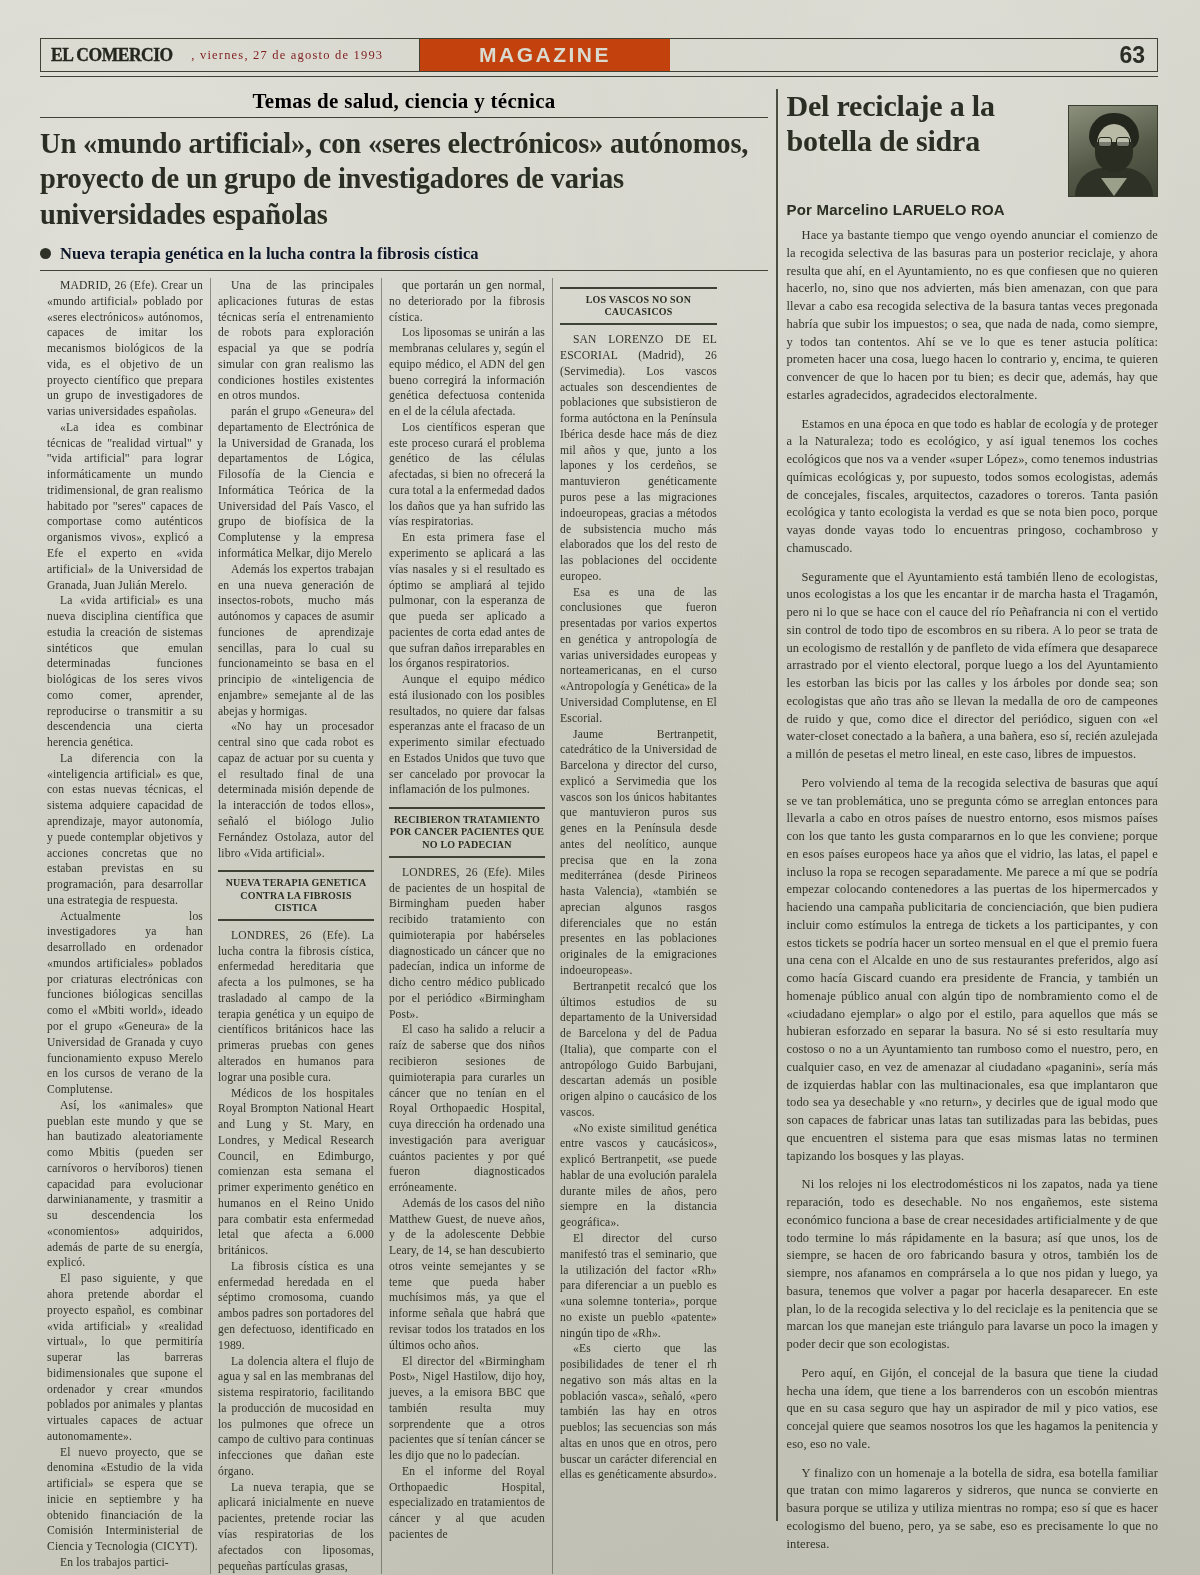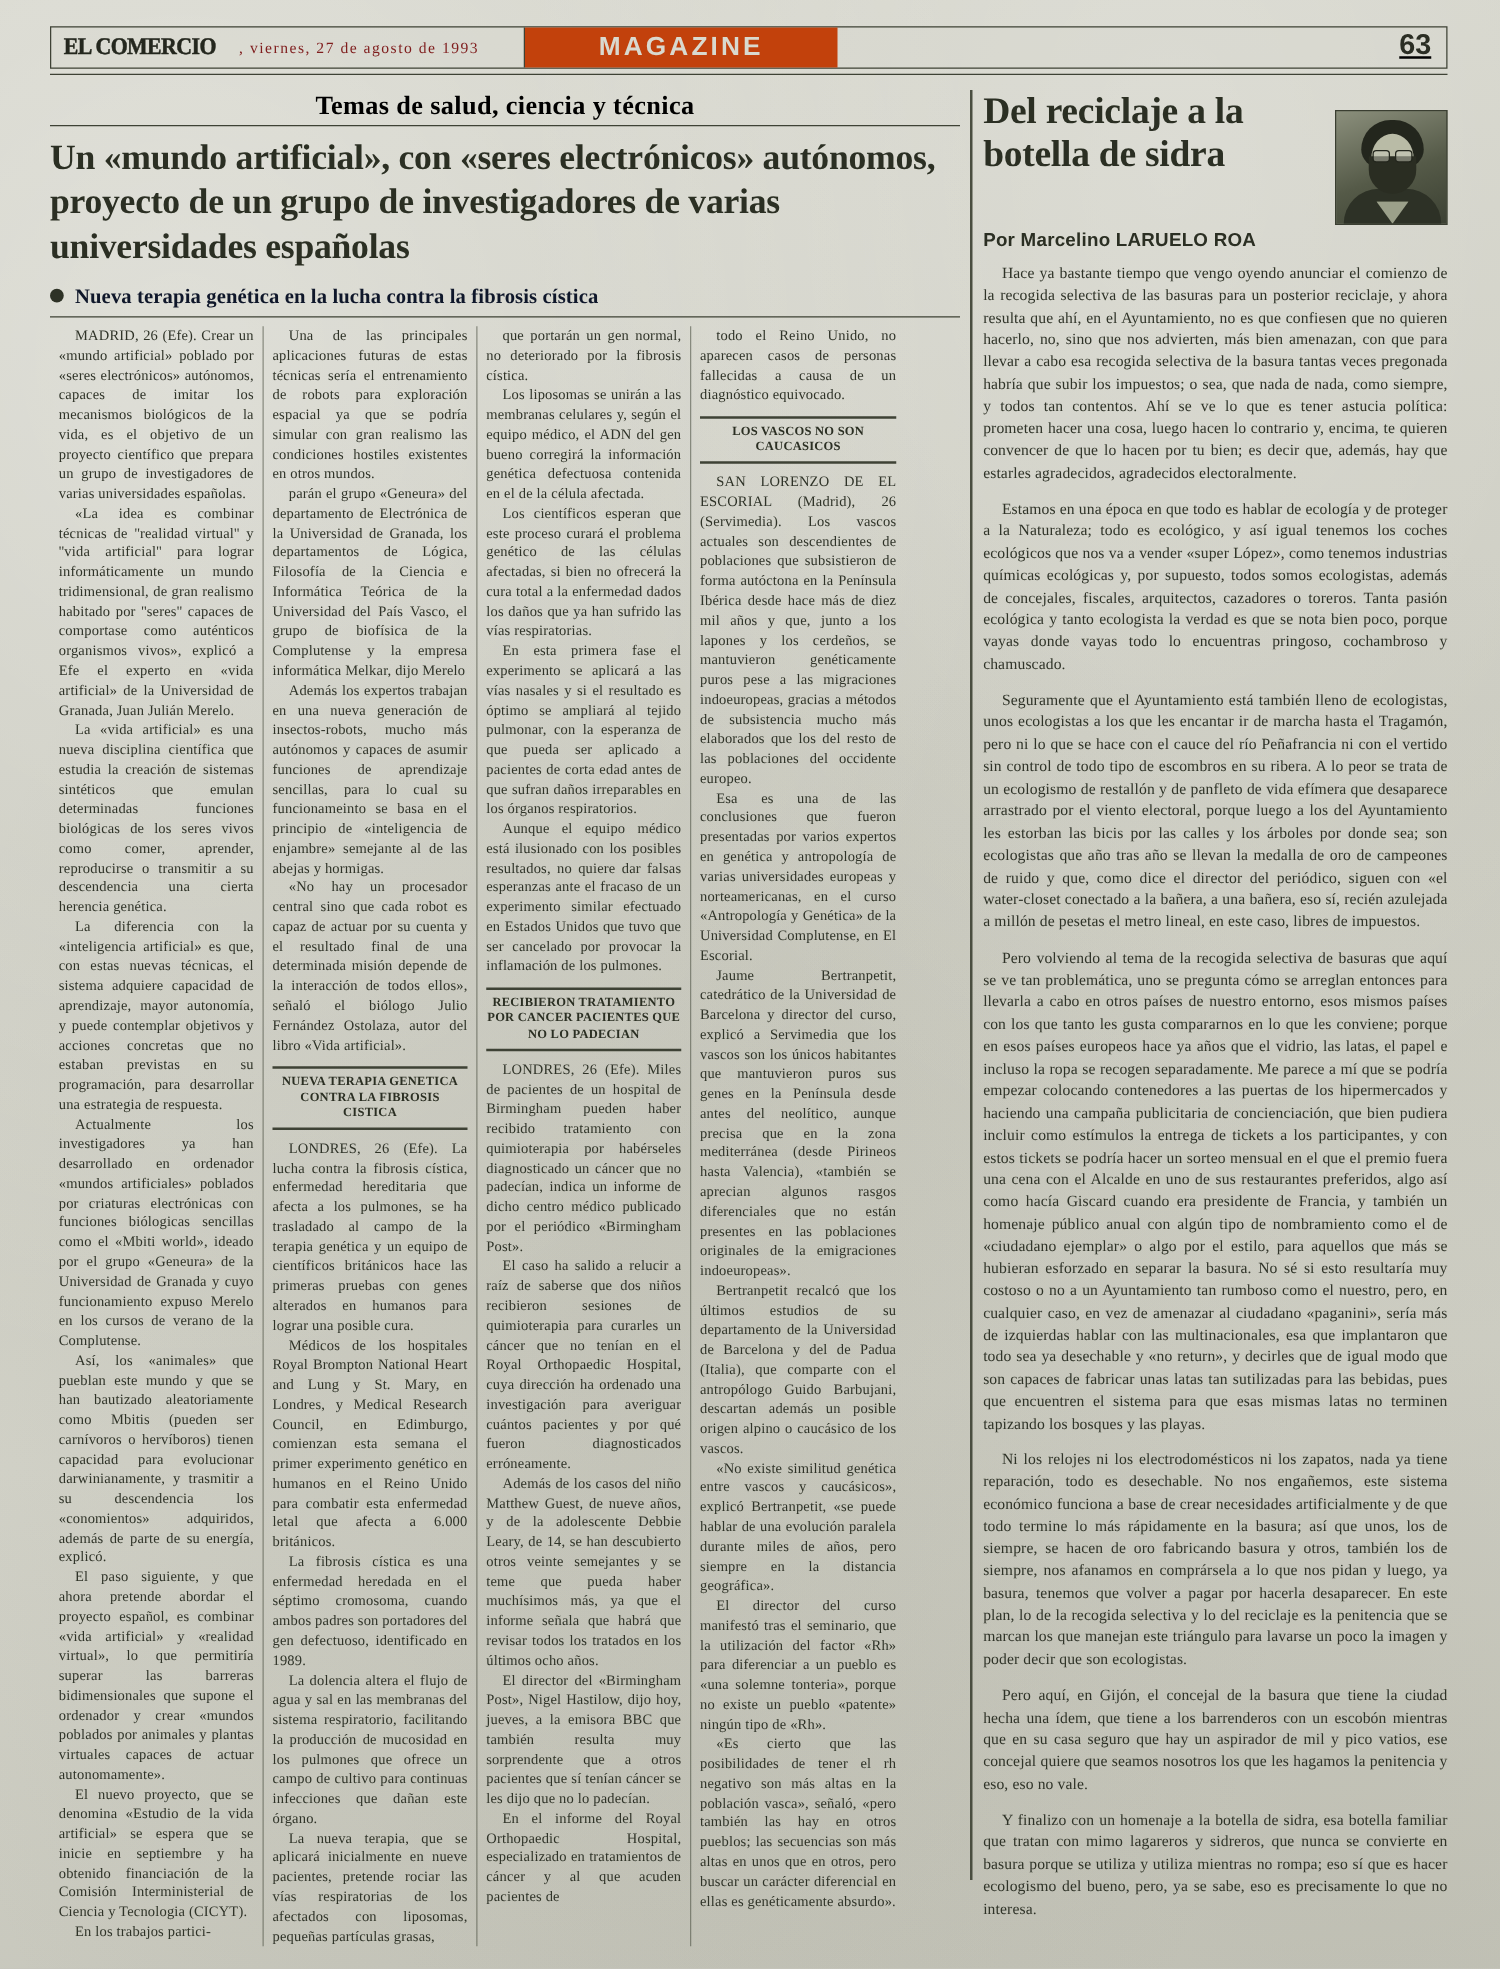--- a/index.html
+++ b/index.html
@@ -28,21 +28,21 @@
       radial-gradient(ellipse at 78% 8%, rgba(255,255,255,0.22), rgba(255,255,255,0) 40%),
       radial-gradient(ellipse at 40% 70%, rgba(140,140,125,0.18), rgba(255,255,255,0) 55%),
       radial-gradient(ellipse at 90% 92%, rgba(160,160,145,0.20), rgba(255,255,255,0) 50%),
       linear-gradient(175deg, #d5d5cb 0%, #cbcbc0 40%, #d2d2c8 70%, #c6c6bb 100%);
     pointer-events: none;
     z-index: 0;
   }
   .sheet {
     position: absolute;
     left: 40px;
-    top: 21px;
+    top: 38px;
     width: 1118px;
     height: 1490px;
     z-index: 1;
   }
 
   
   .masthead {
     position: relative;
     height: 34px;
     border: 1.5px solid #3e4235;
@@ -88,23 +88,23 @@
   .mast-band-label {
     font-family: "Liberation Sans", sans-serif;
     font-weight: bold;
     font-size: 21px;
     letter-spacing: 2.5px;
     color: #d9d9cf;
   }
   .mast-right {
     flex: 1 1 auto;
     display: flex;
+    align-items: center;
     justify-content: flex-end;
     padding-right: 12px;
-    text-decoration: underline;
   }
   .page-no {
     font-family: "Liberation Sans", sans-serif;
     font-weight: bold;
     font-size: 23px;
     color: #2b2e24;
   }
   .mast-rule {
     height: 3px;
     border-top: 1.5px solid #3e4235;
@@ -362,21 +362,20 @@
               <p>En esta primera fase el experimento se aplicará a las vías nasales y si el resultado es óptimo se ampliará al tejido pulmonar, con la esperanza de que pueda ser aplicado a pacientes de corta edad antes de que sufran daños irreparables en los órganos respiratorios.</p>
               <p>Aunque el equipo médico está ilusionado con los posibles resultados, no quiere dar falsas esperanzas ante el fracaso de un experimento similar efectuado en Estados Unidos que tuvo que ser cancelado por provocar la inflamación de los pulmones.</p>
               <div class="secthead">RECIBIERON TRATAMIENTO POR CANCER PACIENTES QUE NO LO PADECIAN</div>
               <p>LONDRES, 26 (Efe). Miles de pacientes de un hospital de Birmingham pueden haber recibido tratamiento con quimioterapia por habérseles diagnosticado un cáncer que no padecían, indica un informe de dicho centro médico publicado por el periódico «Birmingham Post».</p>
               <p>El caso ha salido a relucir a raíz de saberse que dos niños recibieron sesiones de quimioterapia para curarles un cáncer que no tenían en el Royal Orthopaedic Hospital, cuya dirección ha ordenado una investigación para averiguar cuántos pacientes y por qué fueron diagnosticados erróneamente.</p>
               <p>Además de los casos del niño Matthew Guest, de nueve años, y de la adolescente Debbie Leary, de 14, se han descubierto otros veinte semejantes y se teme que pueda haber muchísimos más, ya que el informe señala que habrá que revisar todos los tratados en los últimos ocho años.</p>
               <p>El director del «Birmingham Post», Nigel Hastilow, dijo hoy, jueves, a la emisora BBC que también resulta muy sorprendente que a otros pacientes que sí tenían cáncer se les dijo que no lo padecían.</p>
               <p>En el informe del Royal Orthopaedic Hospital, especializado en tratamientos de cáncer y al que acuden pacientes de</p>
             </div>
           <div class="col">
-              <p>todo el Reino Unido, no aparecen casos de personas fallecidas a causa de un diagnóstico equivocado.</p>
               <div class="secthead">LOS VASCOS NO SON CAUCASICOS</div>
               <p>SAN LORENZO DE EL ESCORIAL (Madrid), 26 (Servimedia). Los vascos actuales son descendientes de poblaciones que subsistieron de forma autóctona en la Península Ibérica desde hace más de diez mil años y que, junto a los lapones y los cerdeños, se mantuvieron genéticamente puros pese a las migraciones indoeuropeas, gracias a métodos de subsistencia mucho más elaborados que los del resto de las poblaciones del occidente europeo.</p>
               <p>Esa es una de las conclusiones que fueron presentadas por varios expertos en genética y antropología de varias universidades europeas y norteamericanas, en el curso «Antropología y Genética» de la Universidad Complutense, en El Escorial.</p>
               <p>Jaume Bertranpetit, catedrático de la Universidad de Barcelona y director del curso, explicó a Servimedia que los vascos son los únicos habitantes que mantuvieron puros sus genes en la Península desde antes del neolítico, aunque precisa que en la zona mediterránea (desde Pirineos hasta Valencia), «también se aprecian algunos rasgos diferenciales que no están presentes en las poblaciones originales de la emigraciones indoeuropeas».</p>
               <p>Bertranpetit recalcó que los últimos estudios de su departamento de la Universidad de Barcelona y del de Padua (Italia), que comparte con el antropólogo Guido Barbujani, descartan además un posible origen alpino o caucásico de los vascos.</p>
               <p>«No existe similitud genética entre vascos y caucásicos», explicó Bertranpetit, «se puede hablar de una evolución paralela durante miles de años, pero siempre en la distancia geográfica».</p>
               <p>El director del curso manifestó tras el seminario, que la utilización del factor «Rh» para diferenciar a un pueblo es «una solemne tonteria», porque no existe un pueblo «patente» ningún tipo de «Rh».</p>
               <p>«Es cierto que las posibilidades de tener el rh negativo son más altas en la población vasca», señaló, «pero también las hay en otros pueblos; las secuencias son más altas en unos que en otros, pero buscar un carácter diferencial en ellas es genéticamente absurdo».</p>
             </div>
         </div>

